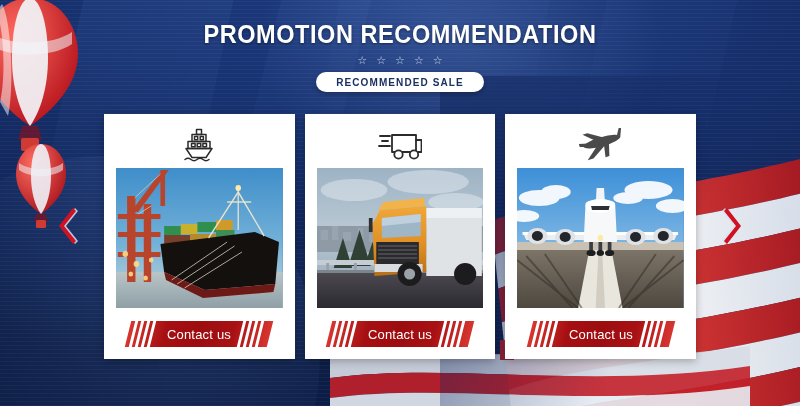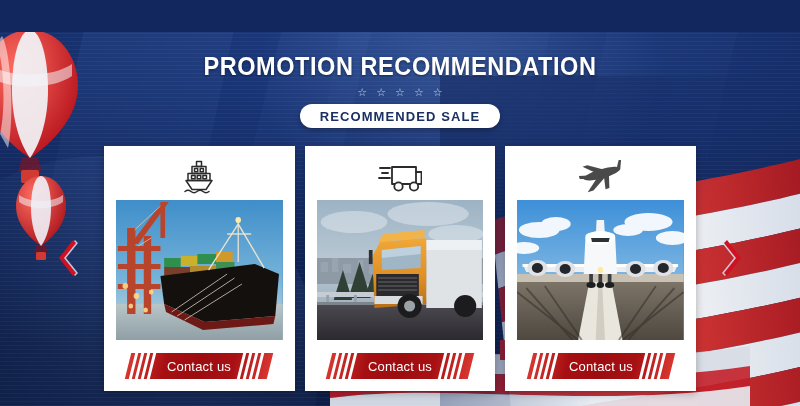--- a/index.html
+++ b/index.html
@@ -4,21 +4,21 @@
 <style>
   * { margin:0; padding:0; box-sizing:border-box; }
   html,body { width:800px; height:406px; overflow:hidden; }
   body {
     font-family:"Liberation Sans", sans-serif;
     background:#12275e;
     position:relative;
   }
 
   
-  .stage{ position:absolute; inset:0; overflow:hidden;margin-top:32px; }
+  .stage{ position:absolute; inset:0; overflow:hidden; }
 
   .bg-base{
     position:absolute; inset:0;
     background:
       radial-gradient(120% 90% at 50% 0%, #1d3b80 0%, #162f6b 42%, #102353 78%, #0c1c44 100%);
   }
   
   .bg-arch{ position:absolute; inset:0; opacity:.45; }
   .bg-arch i{
     position:absolute; display:block; background:linear-gradient(180deg,rgba(120,160,230,.20),rgba(120,160,230,0));
@@ -77,21 +77,21 @@
     font-family:"Liberation Sans", sans-serif;
     text-shadow:0 1px 3px rgba(0,0,0,.45);
     transform:scaleX(.94); transform-origin:center;
   }
   .stars{ margin-top:8px; display:flex; justify-content:center; gap:9px; }
   .stars span{ color:#c7d6f0; font-size:11px; line-height:1; opacity:.92; }
 
   .badge-wrap{ margin-top:6px; display:flex; justify-content:center; }
   .badge{
     background:#ffffff; color:#1b2f63;
-    font-size:13px; font-weight:bold; letter-spacing:1.1px;
+    font-size:10px; font-weight:bold; letter-spacing:1.1px;
     padding:5px 20px 4px; border-radius:20px;
     box-shadow:0 2px 5px rgba(0,0,0,.3);
     white-space:nowrap;
   }
 
   
   .cards{
     position:absolute; left:104px; top:114px;
     width:592px; height:245px;
     display:flex; gap:10px;

